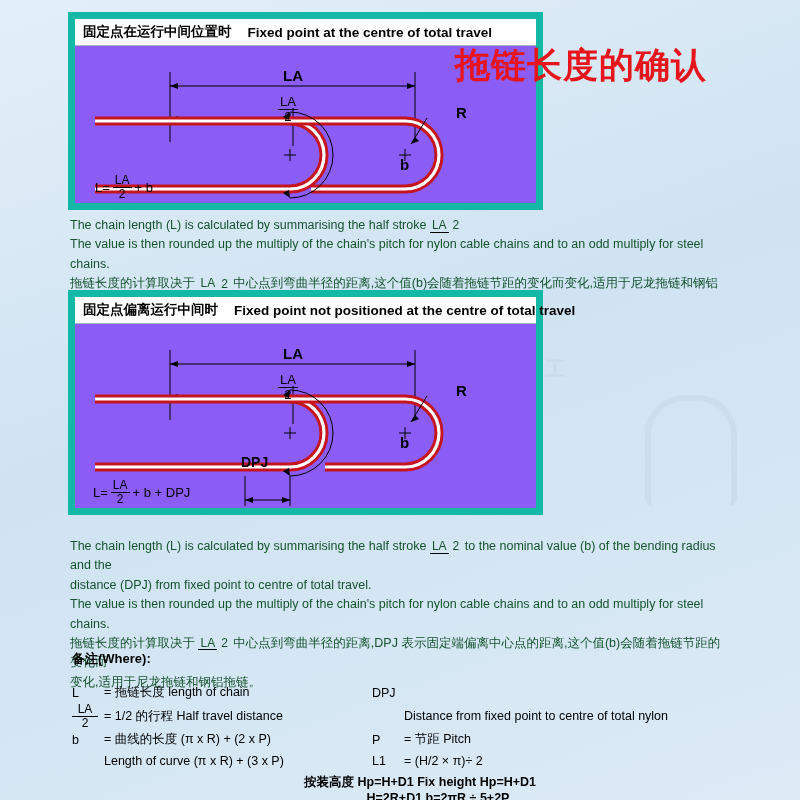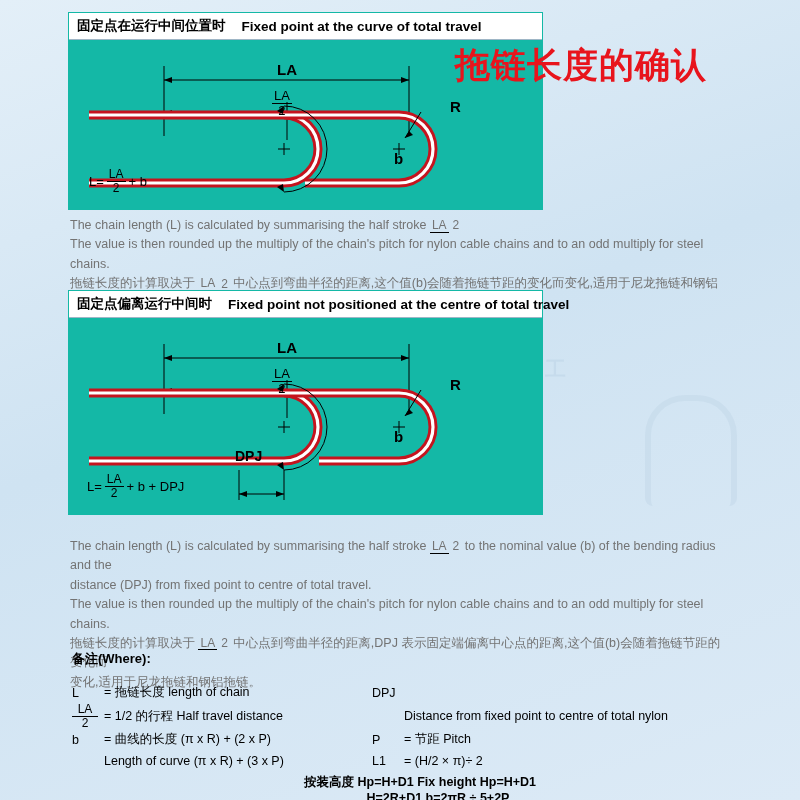--- a/index.html
+++ b/index.html
@@ -29,22 +29,22 @@
   }
   .watermark .wm-shape{
     position:absolute;left:215px;top:40px;width:80px;height:105px;
     border:6px solid #c8dcec;border-radius:40px 40px 8px 8px;border-bottom:none;
   }
   .page{position:absolute;inset:0;z-index:2;}
 
   
   .panel{
     position:absolute;
-    background:#14b8a6;
-    border:1px solid #14b8a6;
+    background:#8b5cf6;
+    border:7px solid #14b8a6;
     box-sizing:border-box;
   }
   #panel1{left:68px;top:12px;width:475px;height:198px;}
   #panel2{left:68px;top:290px;width:475px;height:225px;}
 
   .panel-title{
     position:absolute;left:0;top:0;right:0;height:27px;
     border-bottom:1px solid #9fb6c6;
     display:flex;align-items:center;
     font-size:13.5px;font-weight:bold;color:#000;
@@ -75,21 +75,21 @@
   
   .formula{
     position:absolute;font-size:13px;color:#000;
     display:flex;align-items:center;gap:3px;
     white-space:nowrap;
   }
 
   
   .para{
     position:absolute;
-    font-size:12.5px;color:#737373;line-height:1.55;
+    font-size:12.5px;color:#14532d;line-height:1.55;
     width:660px;left:70px;
   }
   .para .inl{display:inline-flex;align-items:center;gap:2px;vertical-align:middle;}
 
   
   .notes{position:absolute;left:72px;top:650px;width:700px;font-size:12.5px;}
   .notes-title{font-weight:bold;font-size:13px;margin-bottom:14px;}
   .notes-grid{display:block;position:relative;}
   .nrow{position:relative;display:flex;align-items:center;min-height:21px;}
   .ncol-l{width:300px;display:flex;align-items:center;gap:6px;}
@@ -105,21 +105,21 @@
   <span class="wm-shape"></span>
 </div>
 
 <div class="page">
 
   <div class="red-title">拖链长度的确认</div>
 
   <div class="panel" id="panel1">
     <div class="panel-title">
       <span class="cn">固定点在运行中间位置时</span>
-      <span>Fixed point at the curve of total travel</span>
+      <span>Fixed point at the centre of total travel</span>
     </div>
 
     <svg width="475" height="170" style="position:absolute;left:0;top:27px;">
 
       <line x1="95" y1="40" x2="340" y2="40" stroke="#000" stroke-width="1"></line>
       <polygon points="95,40 103,37 103,43" fill="#000"></polygon>
       <polygon points="340,40 332,37 332,43" fill="#000"></polygon>
       <line x1="95" y1="26" x2="95" y2="96" stroke="#000" stroke-width="1"></line>
       <line x1="340" y1="26" x2="340" y2="96" stroke="#000" stroke-width="1"></line>
 

